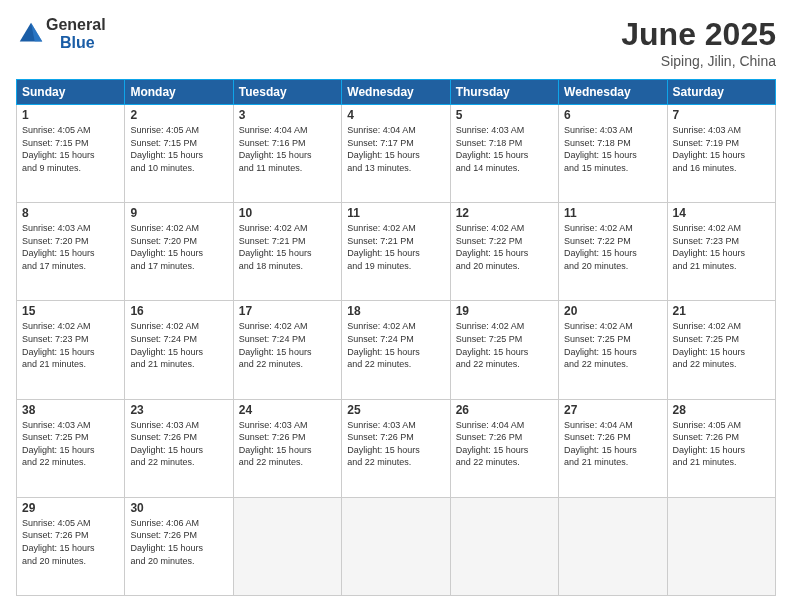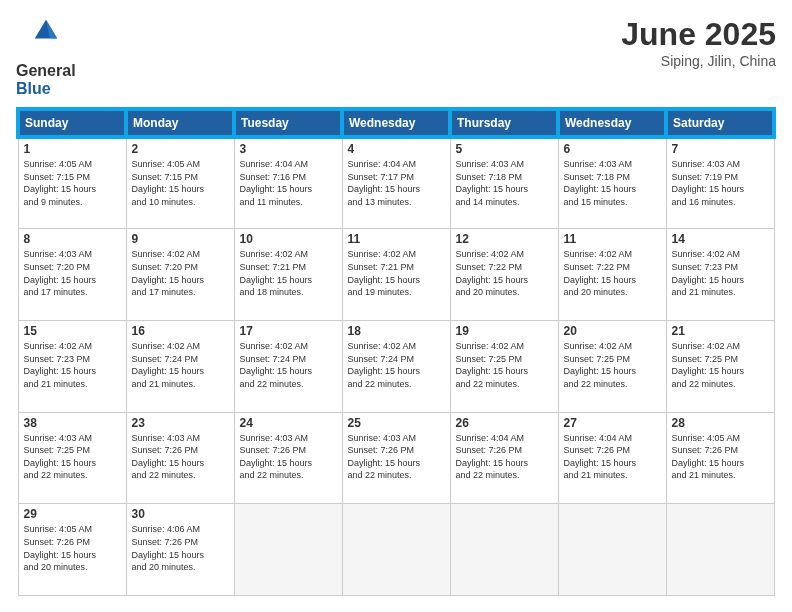--- a/index.html
+++ b/index.html
@@ -19,22 +19,21 @@
     }
     .header {
       display: flex;
       justify-content: space-between;
       align-items: flex-start;
       margin-bottom: 10px;
     }
     .logo {
       display: flex;
       align-items: center;
-      gap: 16px;
-      flex-direction: column;
+      gap: 0;
     }
     .logo-text {
       display: flex;
       flex-direction: column;
       line-height: 1.1;
     }
     .logo-icon {
       width: 30px;
       height: 30px;
     }
@@ -57,21 +56,21 @@
       width: 100%;
       table-layout: fixed;
     }
     .calendar th {
       background: #2060a0;
       color: #fff;
       font-size: 12px;
       font-weight: bold;
       text-align: left;
       padding: 5px 5px;
-      border: 4px solid #0ea5e9;
+      border: 1px solid #0ea5e9;
     }
     .calendar td {
       vertical-align: top;
       border: 1px solid #ccc;
       padding: 3px 5px;
       font-size: 9.5px;
       color: #333;
       background: #fff;
       height: 80px;
     }
@@ -101,21 +100,21 @@
 
 <div class="page">
   <div class="header">
     <div class="logo">
       <svg class="logo-icon" viewBox="0 0 40 40">
         <polygon points="20,5 35,30 5,30" fill="#1a5da6"></polygon>
         <polygon points="20,5 35,30 25,30" fill="#3080d0" opacity="0.7"></polygon>
       </svg>
       <div class="logo-text">
         <span style="font-size:16px;font-weight:bold;color:#333;">General</span>
-        <span style="font-size:16px;font-weight:bold;color:#1a5da6;">Blue</span>
+        <span style="font-size:16px;font-weight:bold;color:#1a5da6;margin-left:14px;">Blue</span>
       </div>
     </div>
     <div class="title-block">
       <div class="month-title">June 2025</div>
       <div class="location">Siping, Jilin, China</div>
     </div>
   </div>
 
   <table class="calendar">
     <thead>

